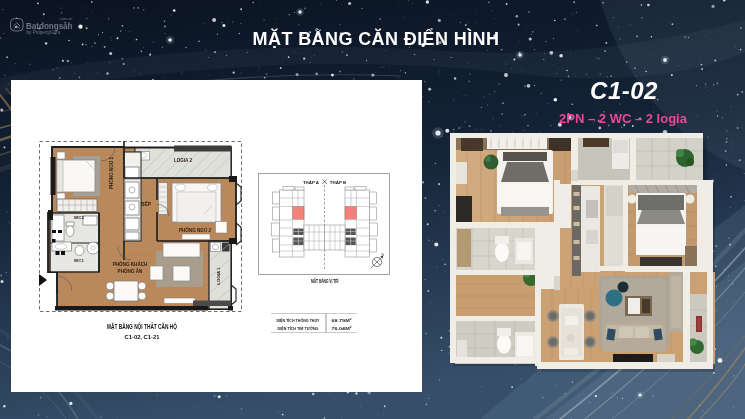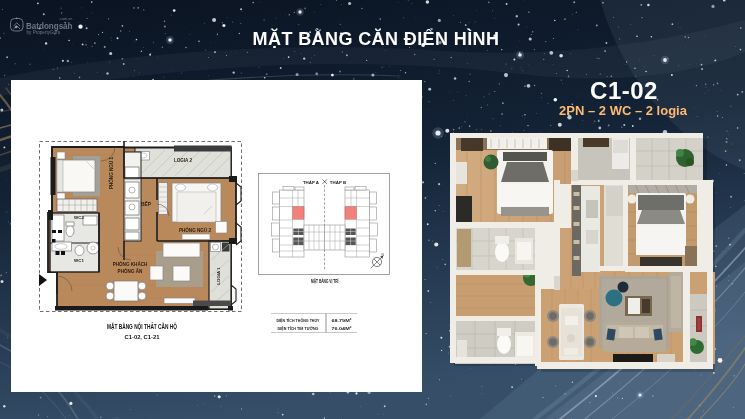--- a/index.html
+++ b/index.html
@@ -1,18 +1,18 @@
 <!DOCTYPE html>
 <html><head><meta charset="utf-8">
 <style>
 html,body{margin:0;padding:0;width:745px;height:419px;overflow:hidden;background:#13233a;font-family:"Liberation Sans",sans-serif;}
 .abs{position:absolute;}
 #title{left:0;top:29px;width:752px;text-align:center;color:#fdfdfd;font-size:18px;font-weight:bold;letter-spacing:0.4px;}
-#c102{left:539px;top:77px;width:170px;text-align:center;color:#fff;font-weight:bold;font-size:24px;letter-spacing:0.5px;}
-#c102sub{left:518px;top:103px;width:210px;text-align:center;color:#fdba74;font-weight:bold;font-size:13px;}
+#c102{left:539px;top:77px;width:170px;text-align:center;color:#fff;font-weight:bold;font-size:24px;letter-spacing:0.5px;font-style:italic;}
+#c102sub{left:518px;top:111px;width:210px;text-align:center;color:#ec4899;font-weight:bold;font-size:13px;}
 </style></head>
 <body>
 <svg width="745" height="419" viewBox="0 0 745 419" style="position:absolute;left:0;top:0">
 <defs>
 <linearGradient id="sky" x1="0" y1="0" x2="0.25" y2="1">
  <stop offset="0" stop-color="#0a1321"></stop>
  <stop offset="0.45" stop-color="#132235"></stop>
  <stop offset="0.72" stop-color="#243850"></stop>
  <stop offset="1" stop-color="#364e68"></stop>
 </linearGradient>

